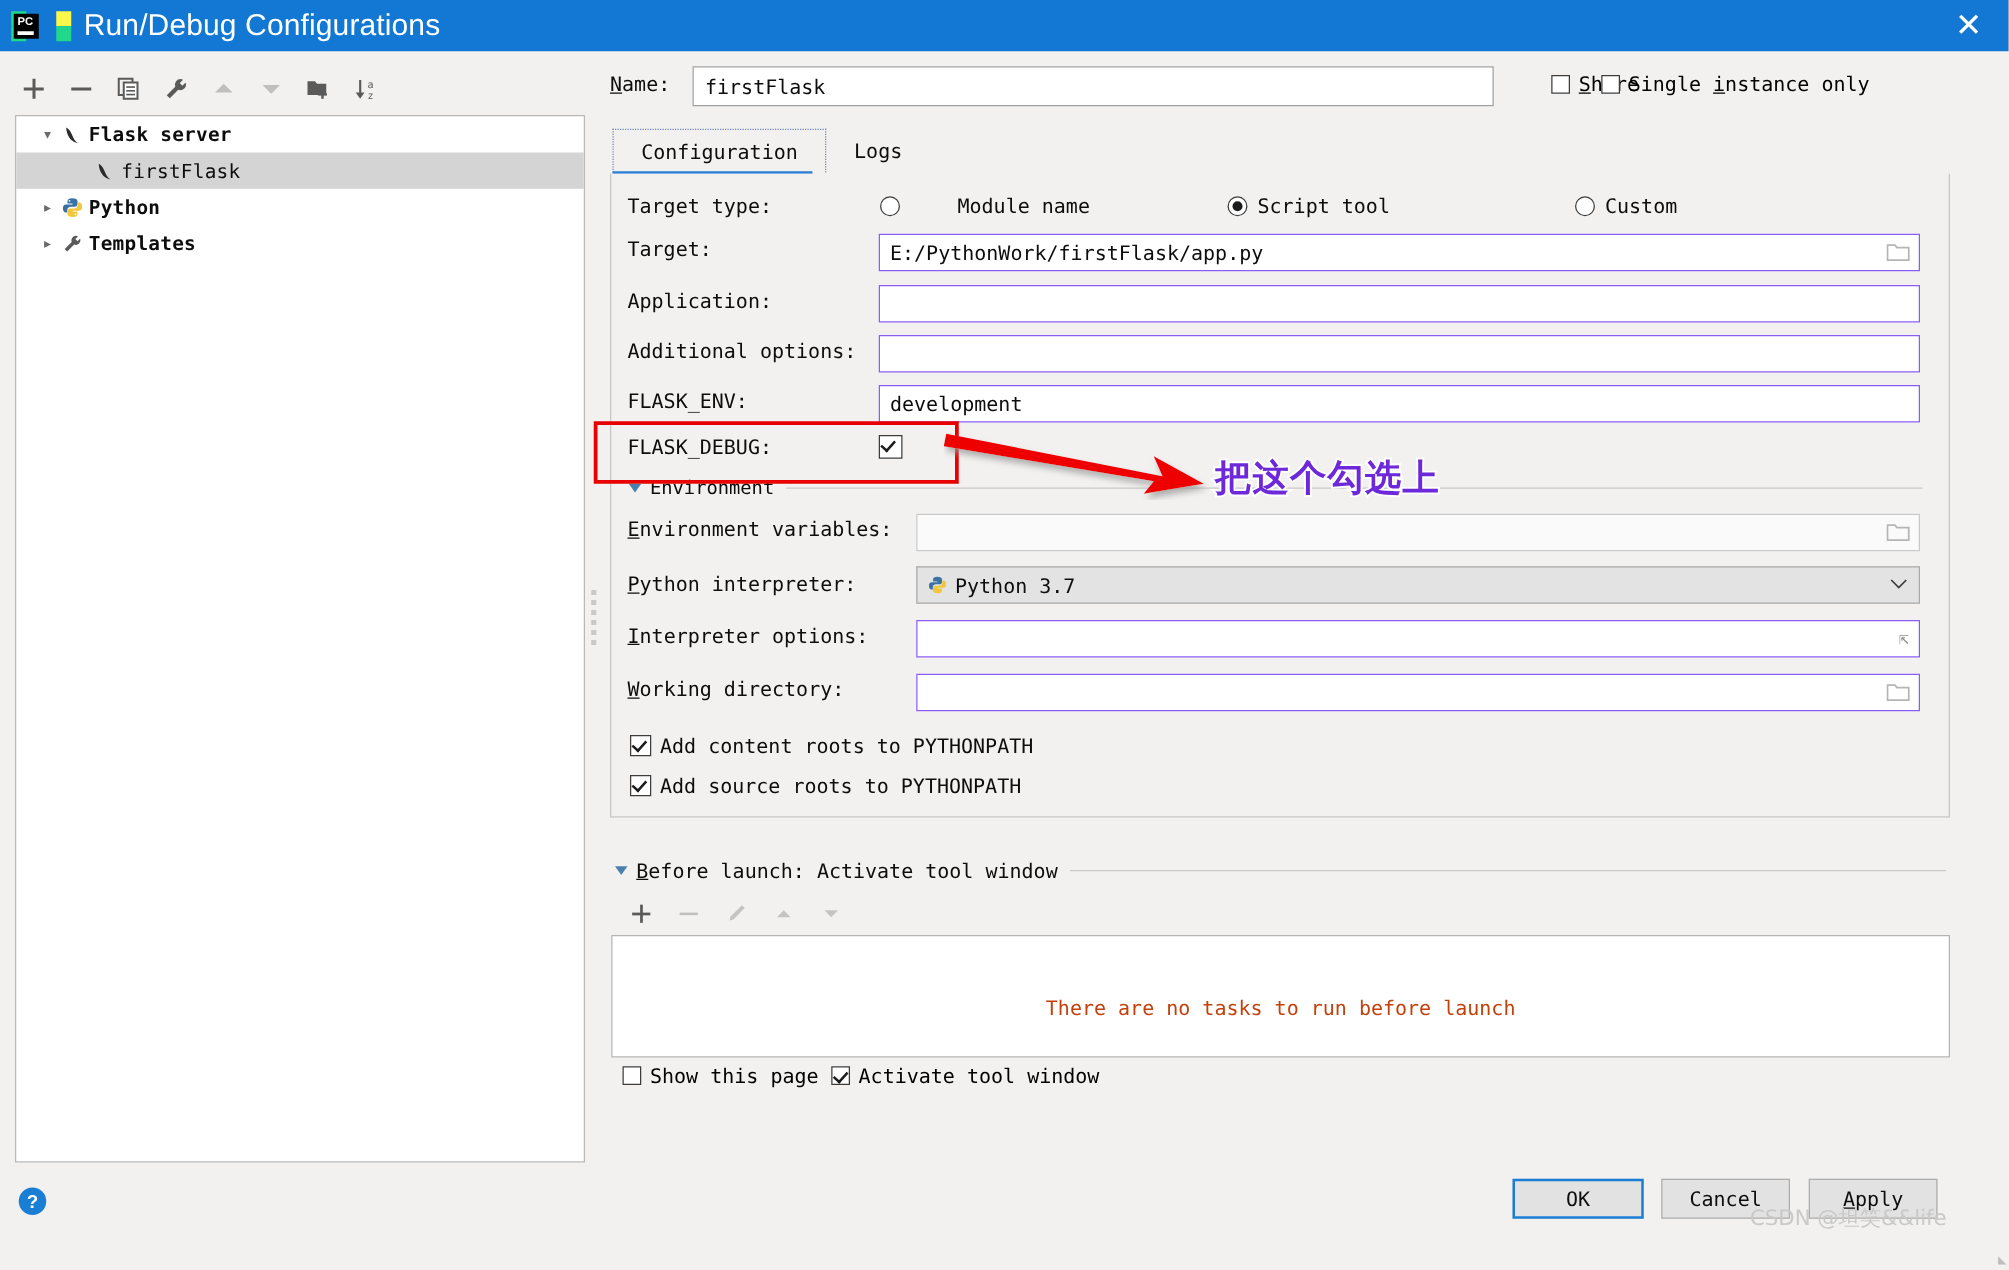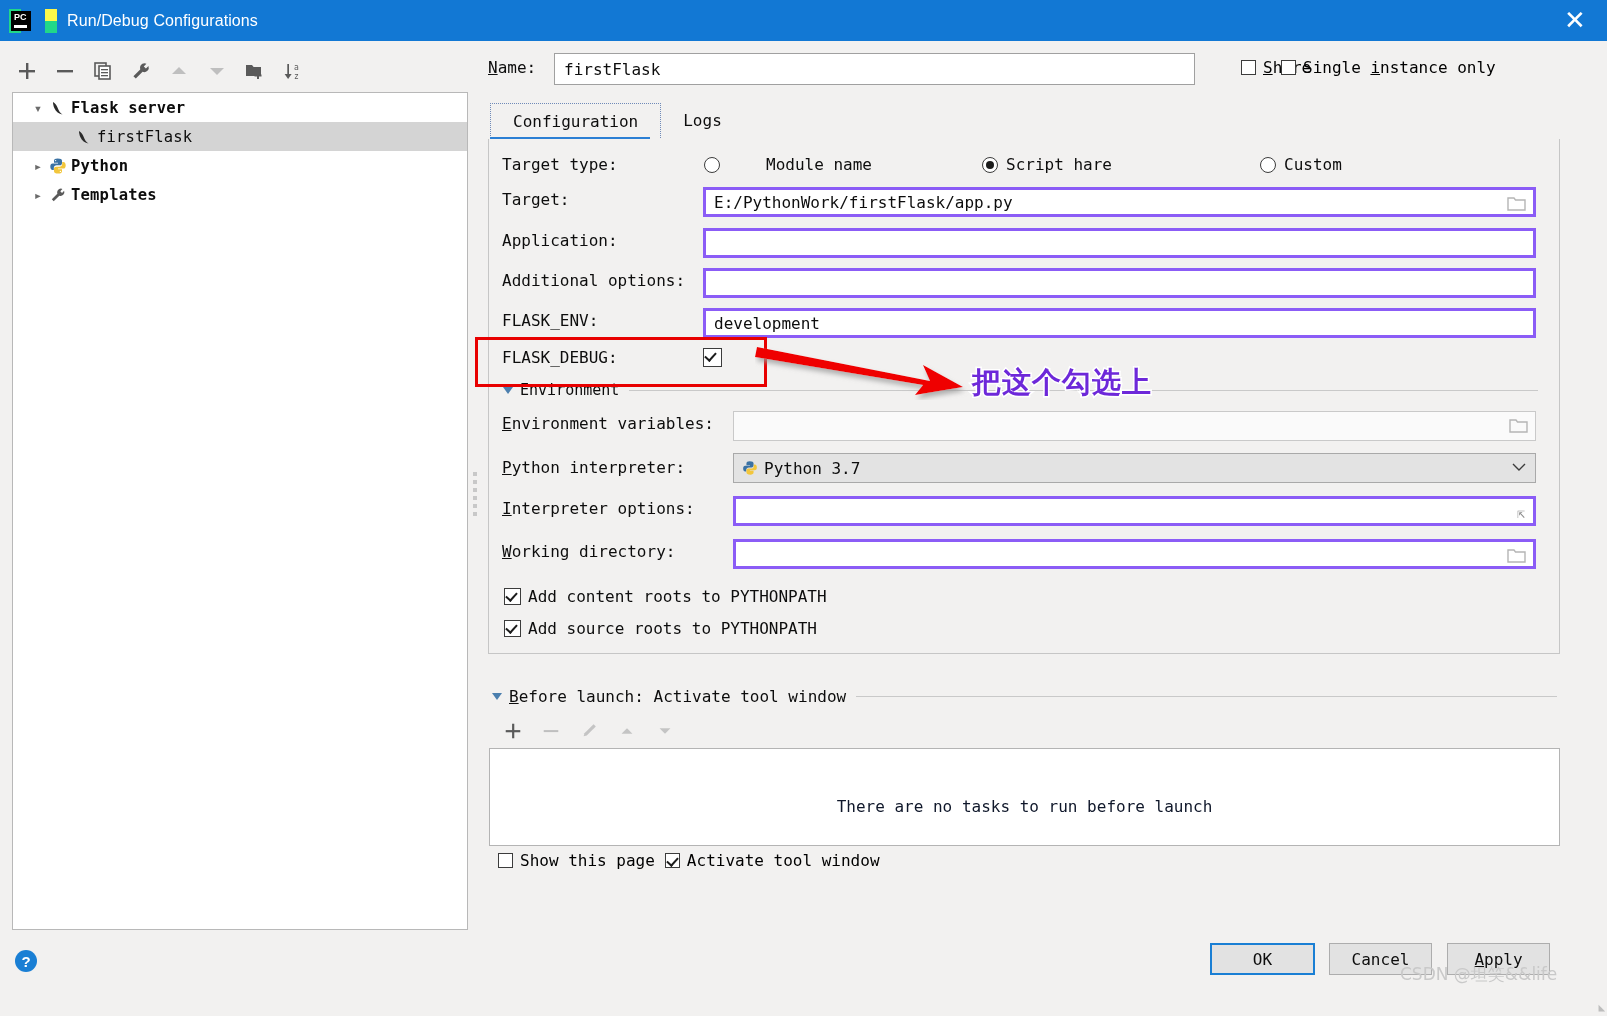--- a/index.html
+++ b/index.html
@@ -20,21 +20,21 @@
   .pc-icon{ width:24px;height:24px;margin-left:9px;margin-right:10px;position:relative;flex:none;padding-left:48px;}
   .pc-icon .q1{position:absolute;left:0;top:0;width:12px;height:12px;background:#21d789;}
   .pc-icon .q2{position:absolute;right:0;top:0;width:12px;height:12px;background:#fcf84a;}
   .pc-icon .q3{position:absolute;left:0;bottom:0;width:12px;height:12px;background:#21d789;}
   .pc-icon .q4{position:absolute;right:0;bottom:0;width:12px;height:12px;background:#21d789;}
   .pc-icon .inner{position:absolute;left:2px;top:2px;width:20px;height:20px;background:#000;
       color:#fff;font:700 9px/9px "Liberation Sans",sans-serif;}
   .pc-icon .pc{position:absolute;left:3px;top:2px;letter-spacing:0px;}
   .pc-icon .bar{position:absolute;left:3px;bottom:3px;width:13px;height:3px;background:#fff;}
   .title-text{
-    color:#fff; font-family:"Liberation Sans",sans-serif; font-size:16px; font-weight:400;
+    color:#fff; font-family:"Liberation Sans",sans-serif; font-size:24px; font-weight:400;
     letter-spacing:.1px;
   }
   .close-btn{
     position:absolute; right:0; top:0; width:64px; height:41px;
     display:flex;align-items:center;justify-content:center;color:#fff;
     font-family:"Liberation Sans",sans-serif;font-size:26px;font-weight:300;
   }
 
   
   .left-toolbar{
@@ -90,21 +90,21 @@
   }
 
   .panel{
     position:absolute;left:488px;top:139px;width:1072px;height:515px;
     border:1px solid #c6c6c6;border-top:none;background:#f2f1f0;
   }
 
   .row{position:absolute;display:flex;align-items:center;}
   .lbl{font-size:16px;color:#0d0d0d;white-space:nowrap;}
   .fld{
-    background:#fff;border:3px solid #8b5cf6;height:30px;display:flex;align-items:center;
+    background:#fff;border:1px solid #8b5cf6;height:30px;display:flex;align-items:center;
     padding-left:8px;font-size:16px;color:#0d0d0d;position:relative;
   }
   .fld.flat{border:1px solid #c9c9c9;}
   .fld .folder-ico{position:absolute;right:6px;top:5px;}
   .fld .expand-ico{position:absolute;right:8px;top:7px;color:#8d8d8d;font-size:13px;}
   .combo{
     background:#e3e3e3;border:1px solid #a9a9a9;height:30px;display:flex;align-items:center;
     padding-left:8px;font-size:16px;color:#0d0d0d;position:relative;
   }
   .combo .chev{position:absolute;right:9px;top:8px;}
@@ -114,21 +114,21 @@
 
   .section-hdr{position:absolute;display:flex;align-items:center;font-size:15px;color:#0d0d0d;}
   .tri{width:0;height:0;border-left:5px solid transparent;border-right:5px solid transparent;border-top:7px solid #4b7fae;margin-right:7px;}
   .hdr-line{height:1px;background:#c9c9c9;margin-left:10px;}
 
   .tasks-box{
     position:absolute;left:489px;top:748px;width:1071px;height:98px;
     background:#fff;border:1px solid #b4b4b4;
     display:flex;align-items:center;justify-content:center;
   }
-  .tasks-empty{color:#0f172a;font-size:16px;margin-top:18px;}
+  .tasks-empty{color:#c2410c;font-size:16px;margin-top:18px;}
 
   .bl-toolbar{position:absolute;left:494px;top:716px;display:flex;align-items:center;}
   .bl-btn{width:38px;height:30px;display:flex;align-items:center;justify-content:center;}
 
   .bottom-cbs{position:absolute;left:498px;top:851px;display:flex;align-items:center;font-size:16px;gap:0px;}
   .bottom-cbs .grp{display:flex;align-items:center;margin-right:10px;}
 
   .help{
     position:absolute;left:15px;top:950px;width:22px;height:22px;border-radius:50%;
     background:#1a7fd4;color:#fff;display:flex;align-items:center;justify-content:center;
@@ -298,21 +298,21 @@
 
 <div class="row" style="left:502px;top:155px;">
   <span class="lbl">Target type:</span>
 </div>
 <div class="row" style="left:704px;top:155px;gap:38px;">
   <span class="radio"></span>
   <span class="lbl">Module name</span>
 </div>
 <div class="row" style="left:982px;top:155px;">
   <span class="radio on"></span>
-  <span class="lbl">Script hare</span>
+  <span class="lbl">Script tool</span>
 </div>
 <div class="row" style="left:1260px;top:155px;">
   <span class="radio"></span>
   <span class="lbl">Custom</span>
 </div>
 
 <div class="row" style="left:502px;top:190px;text-align:right;">
     <span class="lbl">Target:</span>
   </div>
 <div class="fld" style="position:absolute;left:703px;top:187px;width:833px;">

